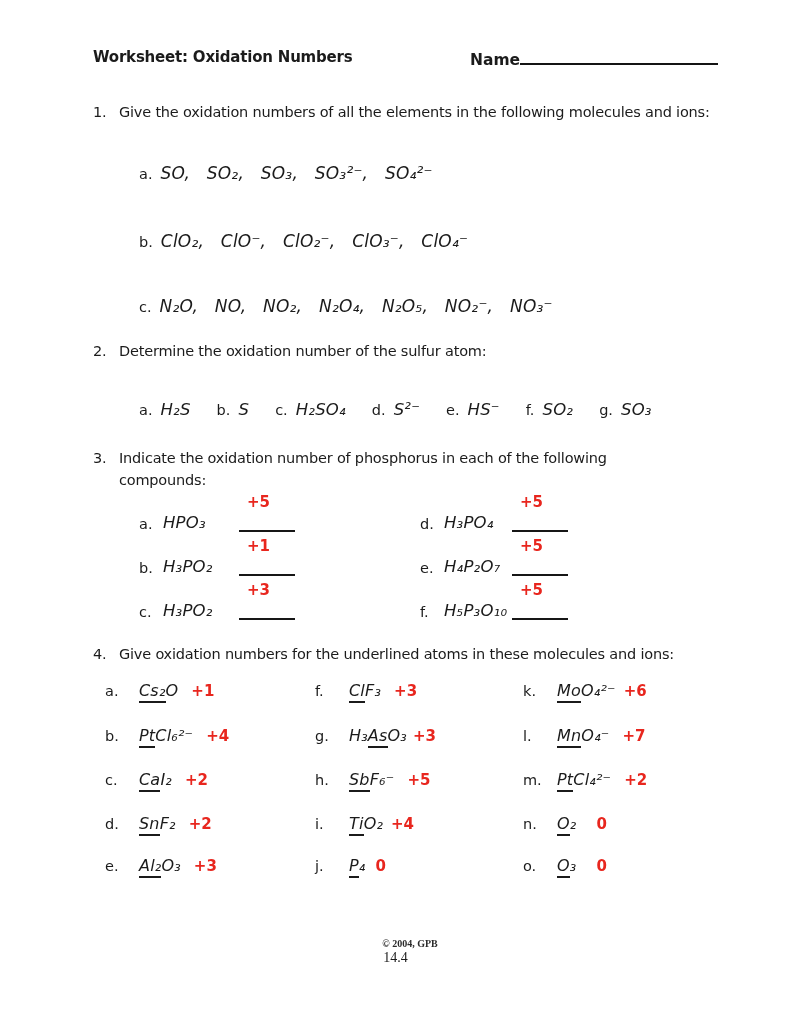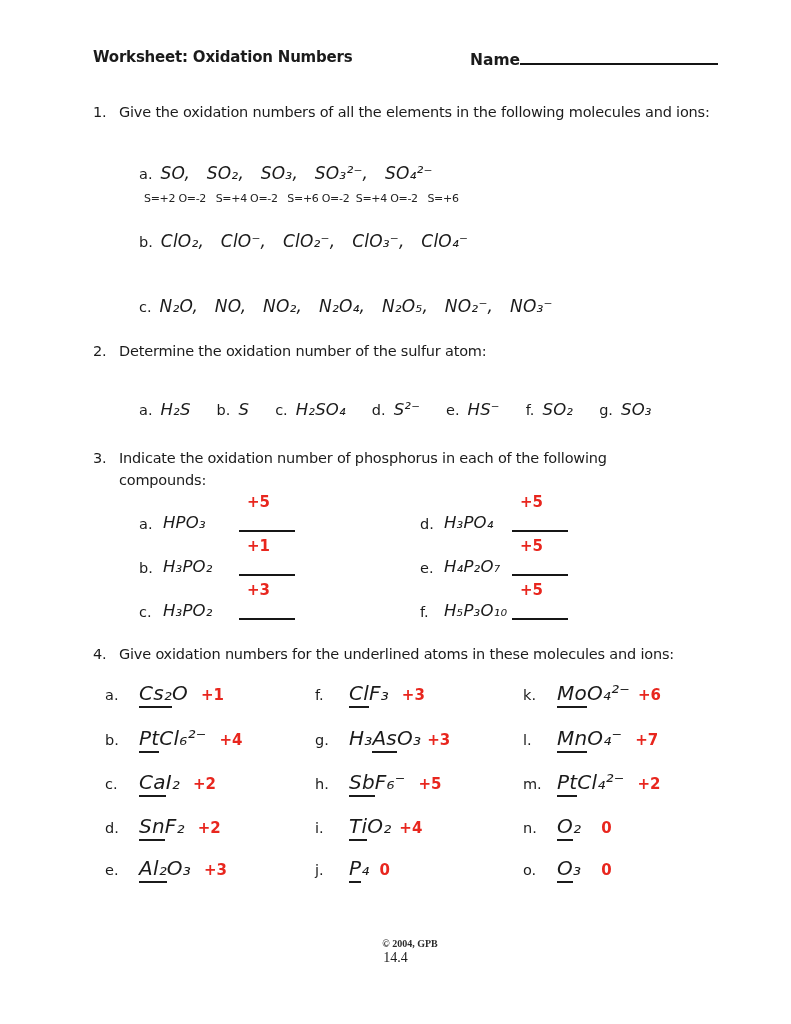--- a/index.html
+++ b/index.html
@@ -33,21 +33,21 @@
   .q3item .formula{font-size:16.5px;display:inline-block;}
   .q3f-left{min-width:74px;}
   .q3f-right{min-width:66px;}
   .blank{position:relative;display:inline-block;width:56px;height:20px;border-bottom:2px solid #161616;margin-left:2px;}
   .red{color:#e8261e;font-weight:600;font-size:15px;}
   .blank .red{position:absolute;top:-17px;left:8px;white-space:nowrap;}
 
   
   .q4item{position:absolute;display:flex;align-items:baseline;}
   .q4item .fletter{width:34px;flex:none;margin-right:0;}
-  .q4item .formula{font-size:20px;}
+  .q4item .formula{font-size:16px;}
   .u{border-bottom:2px solid #1b1b1b;padding-bottom:1px;}
   .q4ans{margin-left:13px;}
 
   
   .f-center{position:absolute;left:0;right:0;text-align:center;}
   .f-brand{top:916px;font-family:"Liberation Sans",sans-serif;font-size:15.5px;letter-spacing:-0.2px;}
   .f-brand b{font-weight:700;}
   .f-copy{top:938px;font-family:Liberation Serif, serif;font-size:10px;font-weight:600;color:#2a2a2a;padding-left:29px;}
   .f-page{top:950px;font-family:"Liberation Serif",serif;font-size:14px;}
 </style>
@@ -63,21 +63,20 @@
 
   <div class="qprompt" style="top:102px;left:93px;">
     <span class="qnum">1.</span>
     <span class="qtext">Give the oxidation numbers of all the elements in the following molecules and ions:</span>
   </div>
 
   <div class="frow" style="top:163px;left:139px;">
     <span class="fletter">a.</span>
     <span class="formula">SO,   SO₂,   SO₃,   SO₃²⁻,   SO₄²⁻</span>
   </div>
-  <div class="small-ans" style="top:192px;left:144px;">S=+2 O=-2   S=+4 O=-2   S=+6 O=-2  S=+4 O=-2   S=+6</div>
 
   <div class="frow" style="top:231px;left:139px;">
     <span class="fletter">b.</span>
     <span class="formula">ClO₂,   ClO⁻,   ClO₂⁻,   ClO₃⁻,   ClO₄⁻</span>
   </div>
 
   <div class="frow" style="top:296px;left:139px;">
     <span class="fletter">c.</span>
     <span class="formula">N₂O,   NO,   NO₂,   N₂O₄,   N₂O₅,   NO₂⁻,   NO₃⁻</span>
   </div>

